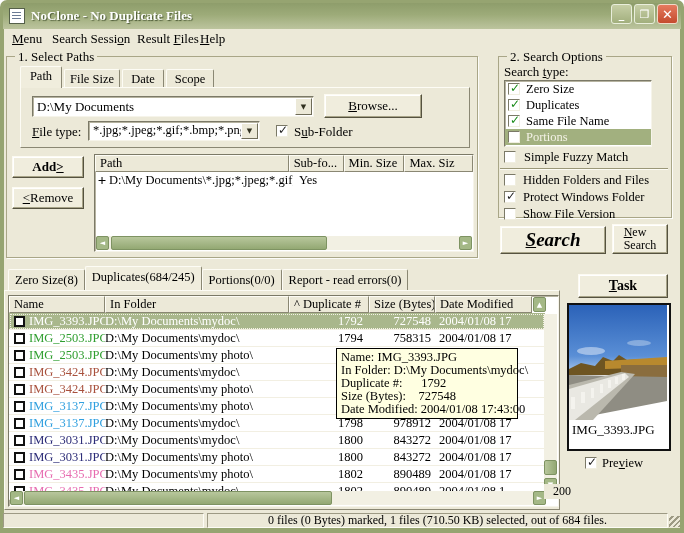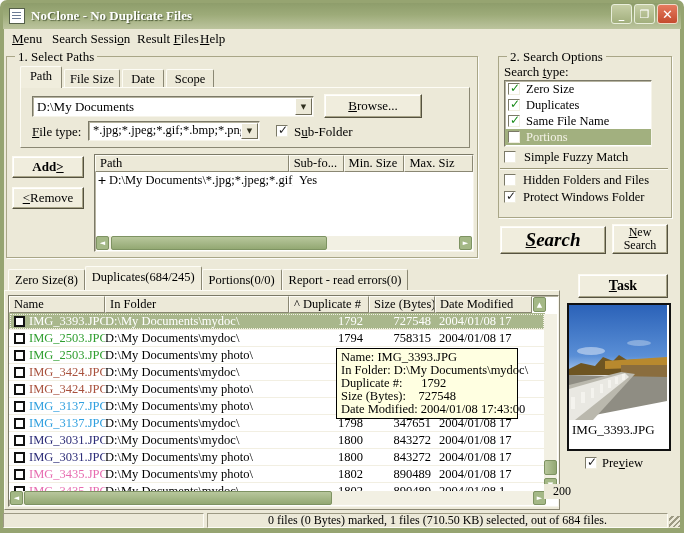--- a/index.html
+++ b/index.html
@@ -191,26 +191,30 @@
       <div class="flag-row">
         <span class="cb"></span>
         <span>Hidden Folders and Files</span>
       </div>
       <div class="flag-row">
         <span class="cb">
           <span class="tick">✓</span>
         </span>
         <span>Protect Windows Folder</span>
       </div>
+      <div class="flag-row">
+        <span class="cb"></span>
+        <span>Show File Version</span>
+      </div>
     </div>
 
   <div class="abs btn" style="left:500px;top:226px;width:106px;height:28px;font-style:italic;font-weight:bold;font-size:19px;">
     <span><span class="u">S</span><span>earch</span></span>
   </div>
-  <div class="abs btn" style="left:612px;top:224px;width:56px;height:30px;font-size:12px;text-align:center;line-height:13px;font-family:Liberation Serif, serif;">
+  <div class="abs btn" style="left:612px;top:224px;width:56px;height:30px;font-size:12px;text-align:left;line-height:13px;font-family:Liberation Serif, serif;">
     <span><span class="u">N</span><span>ew</span><br><span>Search</span></span>
   </div>
   <div class="abs btn" style="left:578px;top:274px;width:90px;height:24px;font-weight:bold;font-size:14px;align-items:center;">
     <span><span class="u">T</span><span>ask</span></span>
   </div>
 
   <div class="abs" style="left:8px;top:266px;height:24px;display:flex;align-items:flex-end;">
       <div class="tab" style="position: static; height: 21px; padding: 3px 6px 0px;">Zero Size(8)</div>
       <div class="tab active" style="position: static; height: 24px; padding: 3px 6px 0px;">Duplicates(684/245)</div>
       <div class="tab" style="position: static; height: 21px; padding: 3px 6px 0px;">Portions(0/0)</div>
@@ -288,21 +292,21 @@
           <div class="c-size"></div>
           <div class="c-date"></div>
         </div>
         <div class="trow">
           <div class="c-cb">
             <div class="rowbox"></div>
           </div>
           <div class="c-name" style="color: rgb(47, 159, 223);">IMG_3137.JPG</div>
           <div class="c-folder">D:\My Documents\mydoc\</div>
           <div class="c-dup">1798</div>
-          <div class="c-size">347651</div>
+          <div class="c-size">978912</div>
           <div class="c-date">2004/01/08 17</div>
         </div>
         <div class="trow">
           <div class="c-cb">
             <div class="rowbox"></div>
           </div>
           <div class="c-name" style="color: rgb(43, 43, 119);">IMG_3031.JPG</div>
           <div class="c-folder">D:\My Documents\mydoc\</div>
           <div class="c-dup">1800</div>
           <div class="c-size">843272</div>

